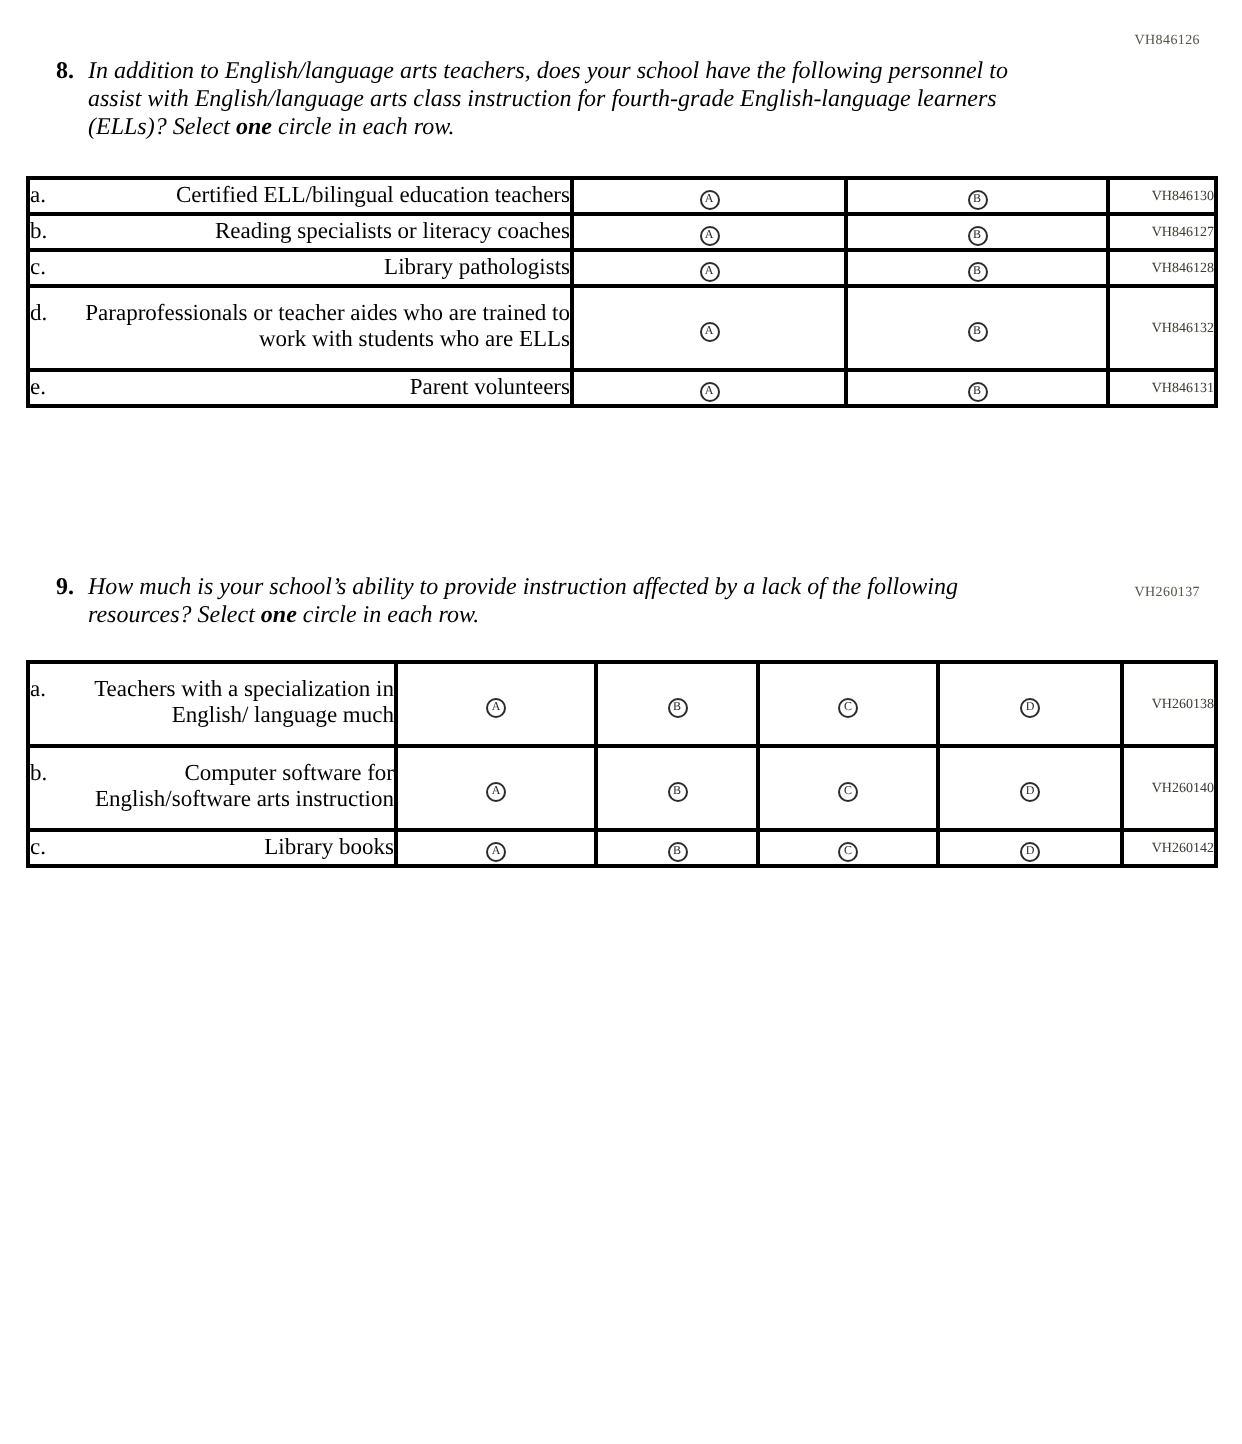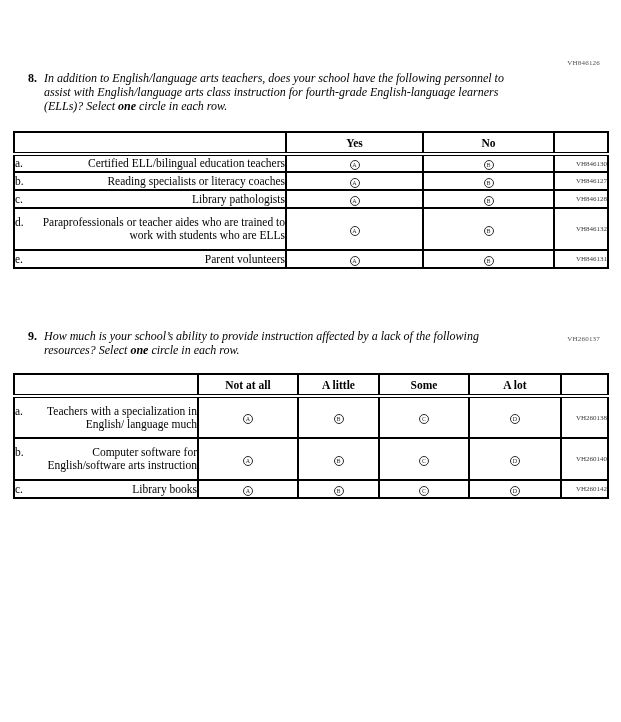--- a/index.html
+++ b/index.html
@@ -4,21 +4,21 @@
 <style>
   * { box-sizing: border-box; }
   html, body { margin: 0; padding: 0; }
   body {
     width: 621px; height: 722px;
     background: #ffffff;
     font-family: "Liberation Serif", serif;
     color: #000;
     position: relative;
   }
-  .page { position: absolute; inset: 0; margin-top: 43px; }
+  .page { position: absolute; inset: 0; }
 
   .qcode {
     position: absolute;
     right: 21px;
     font-size: 7px;
     letter-spacing: 0.2px;
     color: #55534a;
     font-family: "Liberation Serif", serif;
   }
   .qcode.c8 { top: 16px; }
@@ -109,26 +109,20 @@
   </div>
 
   <table class="qtable t8">
     <colgroup>
       <col style="width:272px">
         <col style="width:137px">
         <col style="width:131px">
         <col style="width:54px">
     </colgroup>
     <tbody>
-        <tr class="header h22">
-      <th></th>
-      <th>Yes</th>
-      <th>No</th>
-      <th></th>
-    </tr>
     <tr class="h18">
       <td class="label-cell">
             <span class="label-inner">
               <span class="letter">a.</span>
               <span class="rowlabel">Certified ELL/bilingual education teachers</span>
             </span>
           </td>
       <td class="opt"><span class="circle">
               <span class="circle-letter">A</span>
             </span></td>
@@ -210,28 +204,20 @@
   <table class="qtable t9">
     <colgroup>
       <col style="width:184px">
         <col style="width:100px">
         <col style="width:81px">
         <col style="width:90px">
         <col style="width:92px">
         <col style="width:47px">
     </colgroup>
     <tbody>
-        <tr class="header h22">
-      <th></th>
-      <th>Not at all</th>
-      <th>A little</th>
-      <th>Some</th>
-      <th>A lot</th>
-      <th></th>
-    </tr>
     <tr class="h42">
       <td class="label-cell">
             <span class="label-inner">
               <span class="letter">a.</span>
               <span class="rowlabel">Teachers with a specialization in English/ language much</span>
             </span>
           </td>
       <td class="opt"><span class="circle">
               <span class="circle-letter">A</span>
             </span></td>

